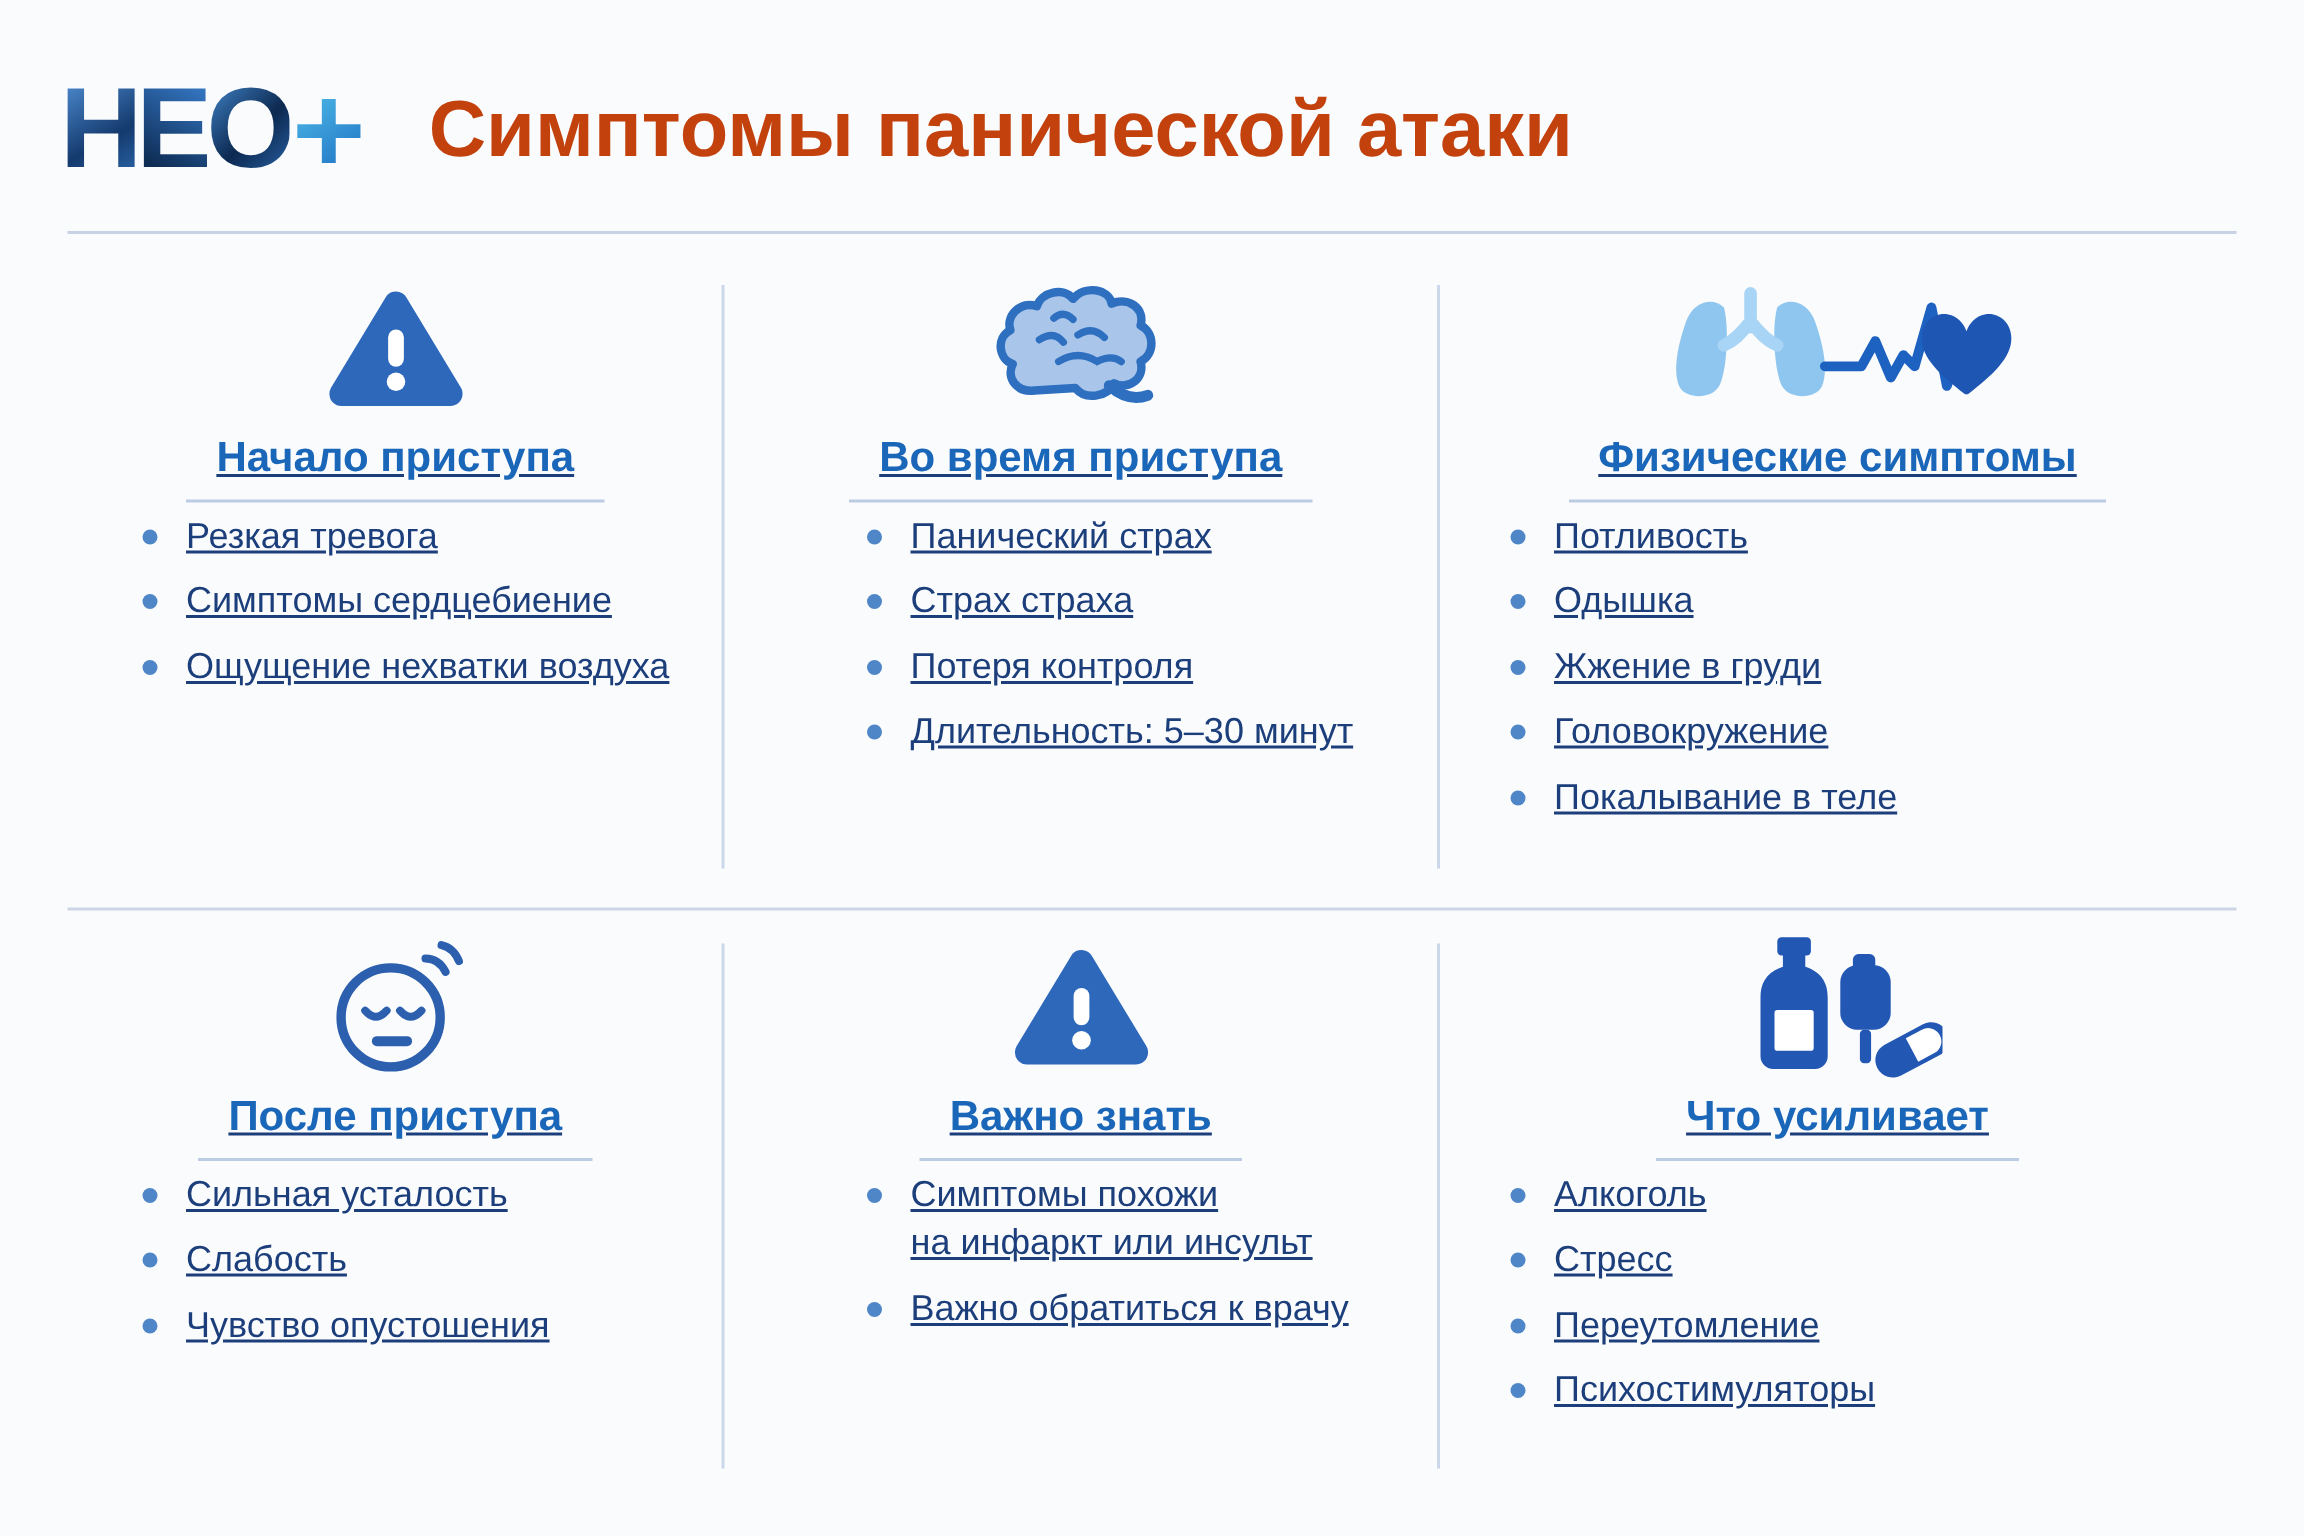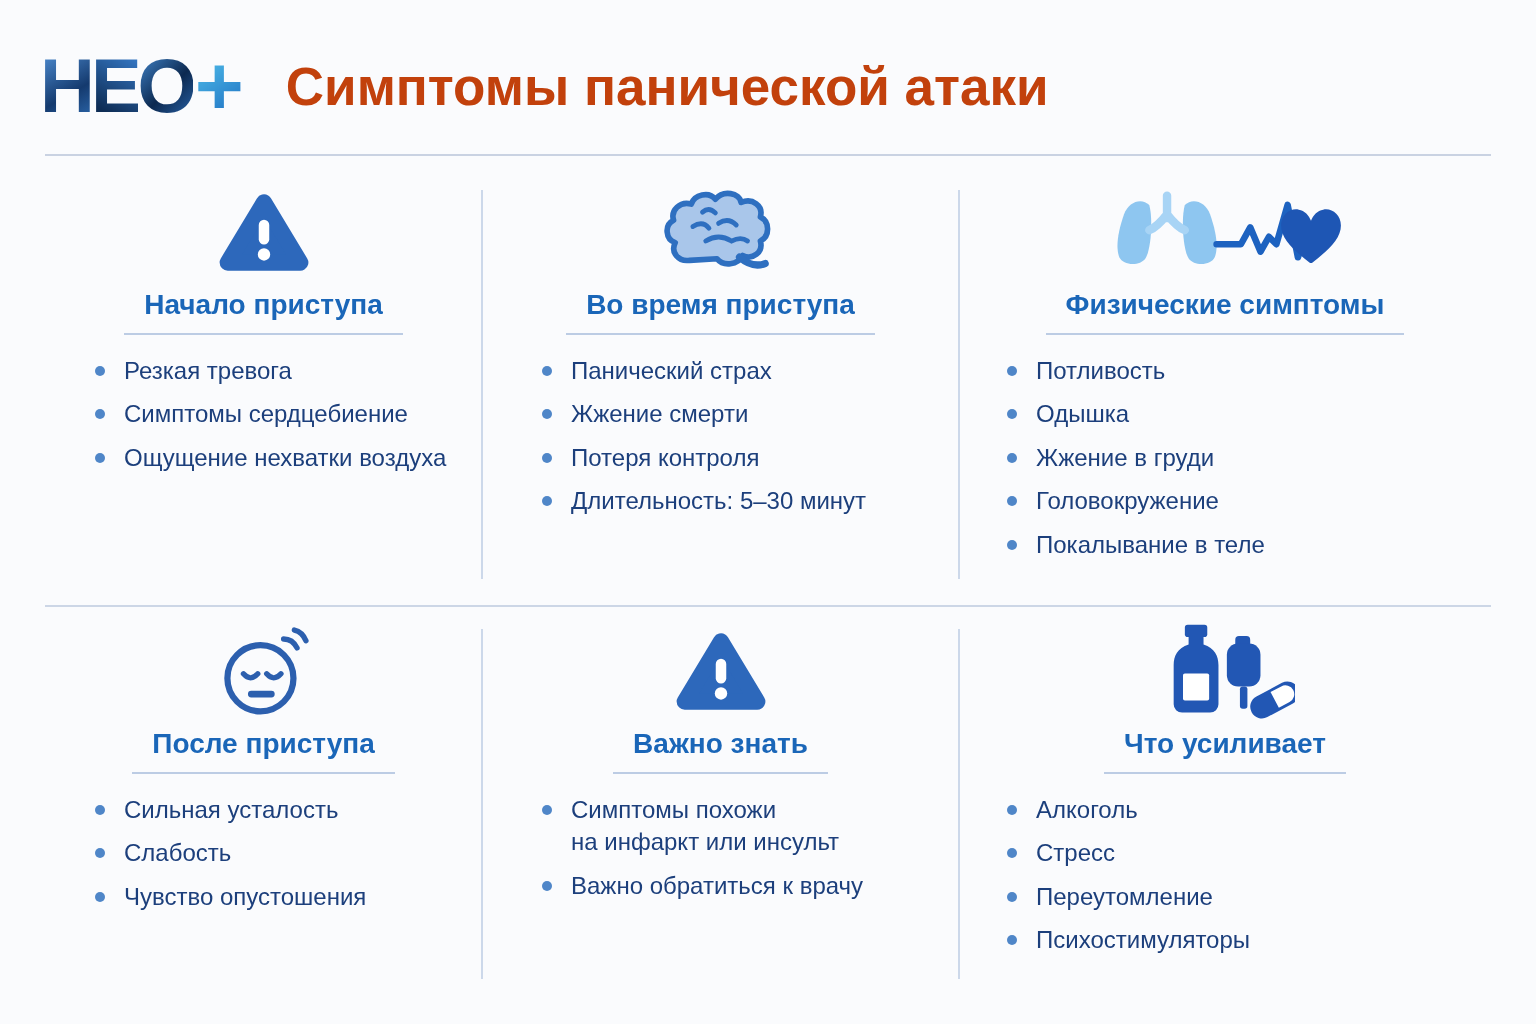--- a/index.html
+++ b/index.html
@@ -34,31 +34,31 @@
   .row { display:grid; grid-template-columns:437px 477px 532px; position:relative; }
   .row1 { min-height:449px; }
   .row2 { min-height:420px; }
   .vdiv { position:absolute; width:2px; background:#ccd8ea; }
   .row1 .vdiv { top:34px; bottom:26px; }
   .row2 .vdiv { top:22px; bottom:48px; }
   .vdiv.v1 { left:436px; }
   .vdiv.v2 { left:913px; }
   .row-rule { height:2px; background:#ccd6e6; margin:0 45px; }
   
-  .sec { padding-top:34px; }
+  .sec { padding-top:34px;text-decoration:underline; }
   .row2 .sec { padding-top:22px; }
   .icon-wrap { height:86px; display:flex; align-items:center; justify-content:center; }
   .sec h2 {
     width:max-content; margin:13px auto 0 auto; padding:0 20px 12px 20px;
     font-size:28px; font-weight:700; color:#1a66b8;
     border-bottom:2px solid #bccce4; text-align:center;
   }
-  .sec ul { list-style:none; margin-top:20px; }
+  .sec ul { list-style:none; margin-top:7px; }
   .c1 ul { padding-left:50px; }
-  .c2 ul { padding-left:60px; }
+  .c2 ul { padding-left:96px; }
   .c3 ul { padding-left:48px; }
   .sec li {
     position:relative; padding-left:29px; margin-bottom:11px;
     font-size:24px; line-height:1.35; color:#1c3f7c; white-space:pre-line;
   }
   .sec li::before {
     content:''; position:absolute; left:0; top:11px;
     width:10px; height:10px; border-radius:50%; background:#4f86c8;
   }
 </style>
@@ -103,21 +103,21 @@
           <path d="M98 86 Q114 100 130 94" fill="none" stroke="#2e6fc0" stroke-width="9" stroke-linecap="round"></path>
           <path d="M52 30 Q60 23 68 31" fill="none" stroke="#2e6fc0" stroke-width="6" stroke-linecap="round"></path>
           <path d="M40 48 Q52 40 60 50" fill="none" stroke="#2e6fc0" stroke-width="6" stroke-linecap="round"></path>
           <path d="M72 44 Q84 36 94 46" fill="none" stroke="#2e6fc0" stroke-width="6" stroke-linecap="round"></path>
           <path d="M56 66 Q72 56 88 66 Q100 60 108 66" fill="none" stroke="#2e6fc0" stroke-width="6" stroke-linecap="round"></path>
         </svg>
       </div>
       <h2>Во время приступа</h2>
       <ul>
         <li>Панический страх</li>
-        <li>Жжение смерти</li>
+        <li>Страх страха</li>
         <li>Потеря контроля</li>
         <li>Длительность: 5–30 минут</li>
       </ul>
     </section>
 
     <section class="sec c3">
       <div class="icon-wrap">
         <svg width="234" height="86" viewBox="0 0 250 92">
           <path d="M44 16 C36 8 22 12 17 26 C10 46 8 62 12 72 C16 81 34 82 40 73 C46 64 48 30 44 16 Z" fill="#8ec6f0"></path>
           <path d="M82 16 C90 8 104 12 109 26 C116 46 118 62 114 72 C110 81 92 82 86 73 C80 64 78 30 82 16 Z" fill="#8ec6f0"></path>

